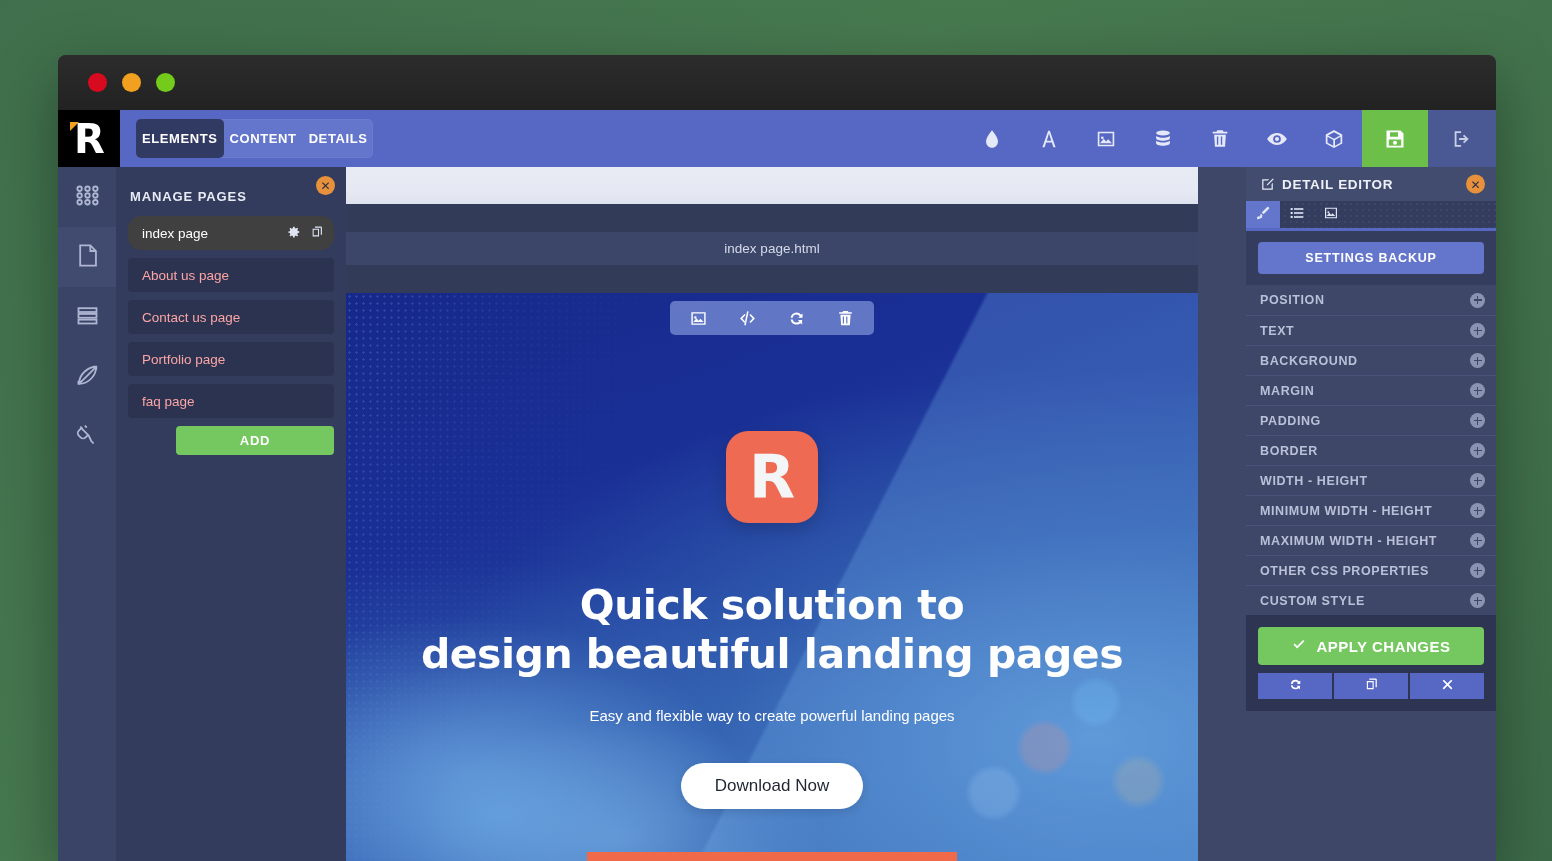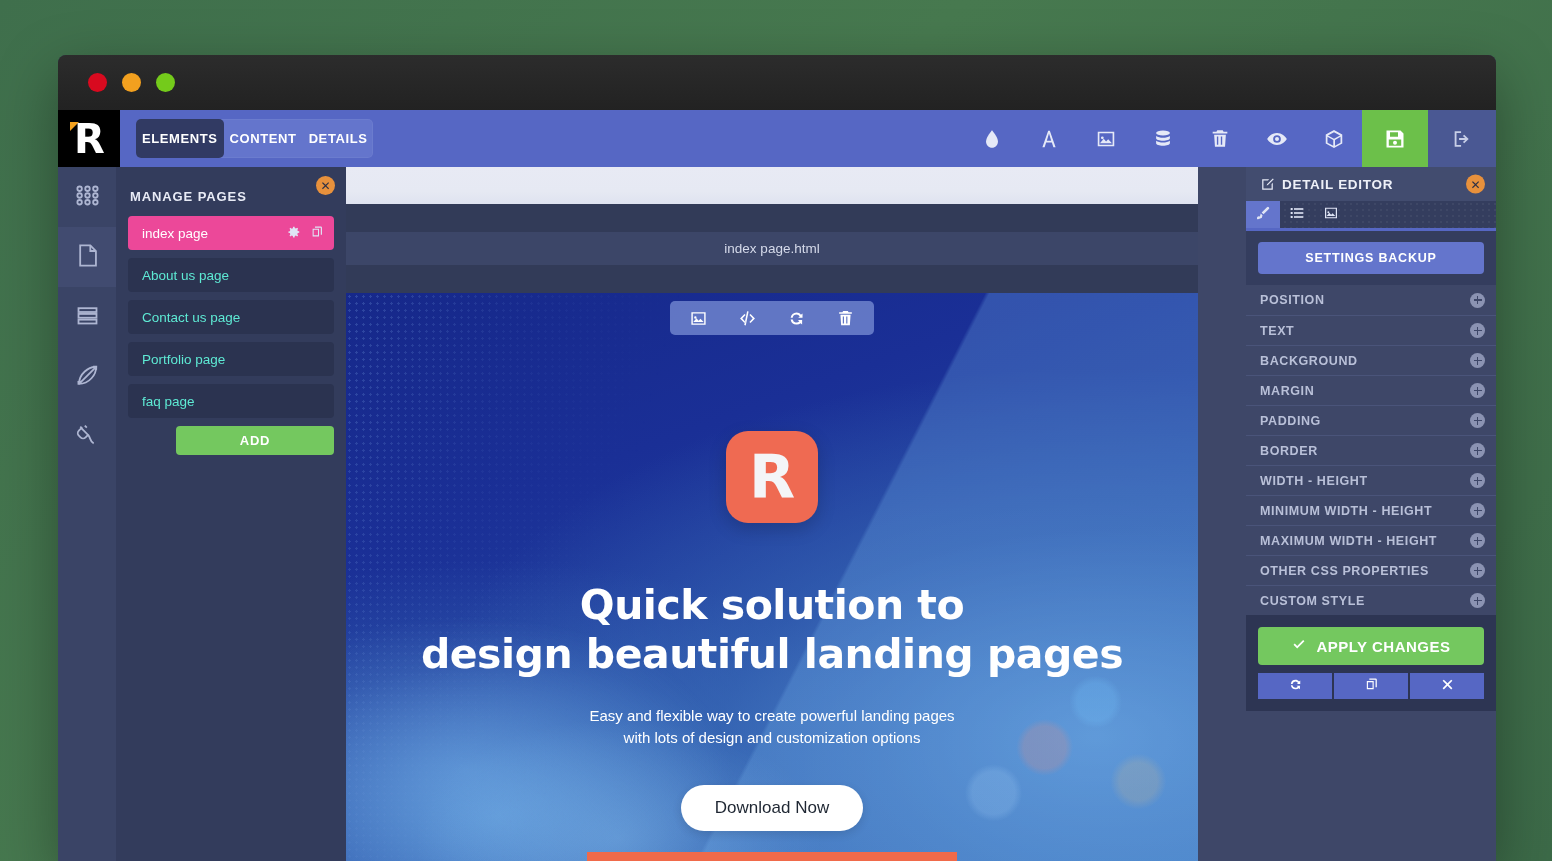--- a/index.html
+++ b/index.html
@@ -135,24 +135,24 @@
     color: #2b2f45; font-size: 12px; font-weight: bold;
     cursor: pointer; line-height: 1;
     font-family: "DejaVu Sans", sans-serif;
   }
   .page-item {
     height: 34px; margin-bottom: 8px;
     background: #2b3350;
     border-radius: 4px;
     display: flex; align-items: center;
     padding: 0 10px 0 14px;
-    color: #5eead4; font-size: 13.5px;
+    color: #fca5a5; font-size: 13.5px;
     cursor: pointer;
   }
-  .page-item.selected { background: #ec4899; color: #ffffff; }
+  .page-item.selected { background: #404040; color: #ffffff; border-radius: 13px; }
   .page-item .pname { flex: 1; }
   .page-item .pacts { display: flex; gap: 9px; align-items: center; }
   .page-item .pacts svg { width: 14px; height: 14px; fill: #dfe4f5; }
   #add-btn {
     height: 29px; margin-top: 2px;
     background: #74c85f; border-radius: 4px;
     display: flex; align-items: center; justify-content: center;
     color: #ffffff; font-size: 13px; font-weight: bold; letter-spacing: .8px;
     cursor: pointer;
     margin-left: 48px;
@@ -552,21 +552,20 @@
         <div id="hero">
           <div id="hero-logo">
             <span>R</span>
           </div>
           <div id="hero-title">
             <div>Quick solution to</div>
             <div>design beautiful landing pages</div>
           </div>
           <div id="hero-sub">
             <div>Easy and flexible way to create powerful landing pages</div>
-            <div>with lots of design and customization options</div>
           </div>
           <div id="hero-cta">Download Now</div>
         </div>
 
         <div id="hero-bottombar"></div>
       </div>
     </div>
 
     <div id="detail-panel">
       <div id="detail-head">

